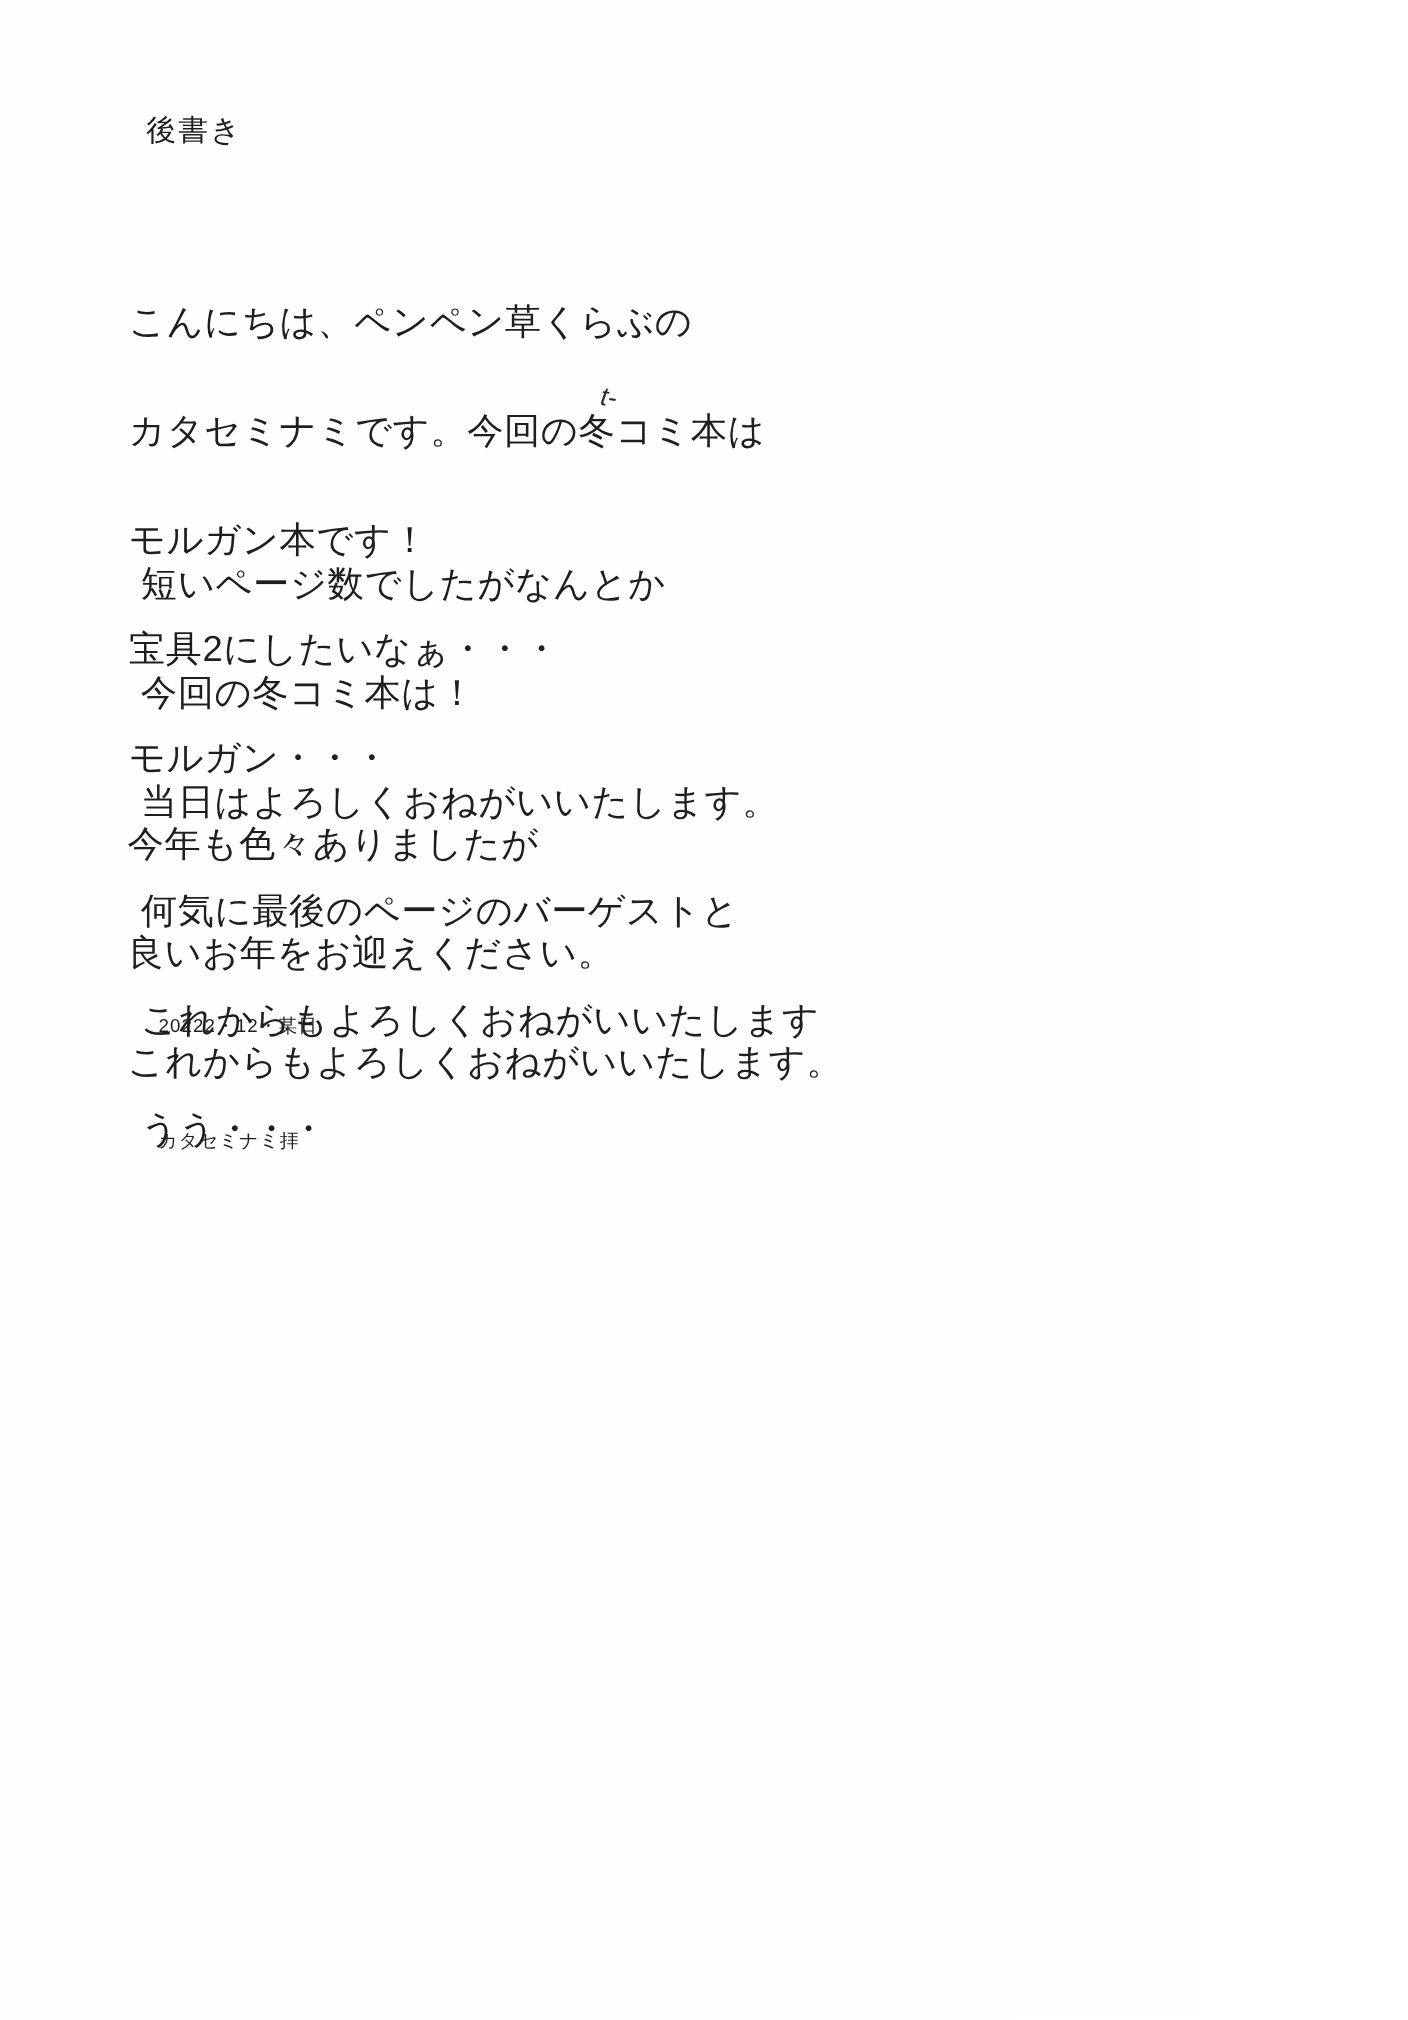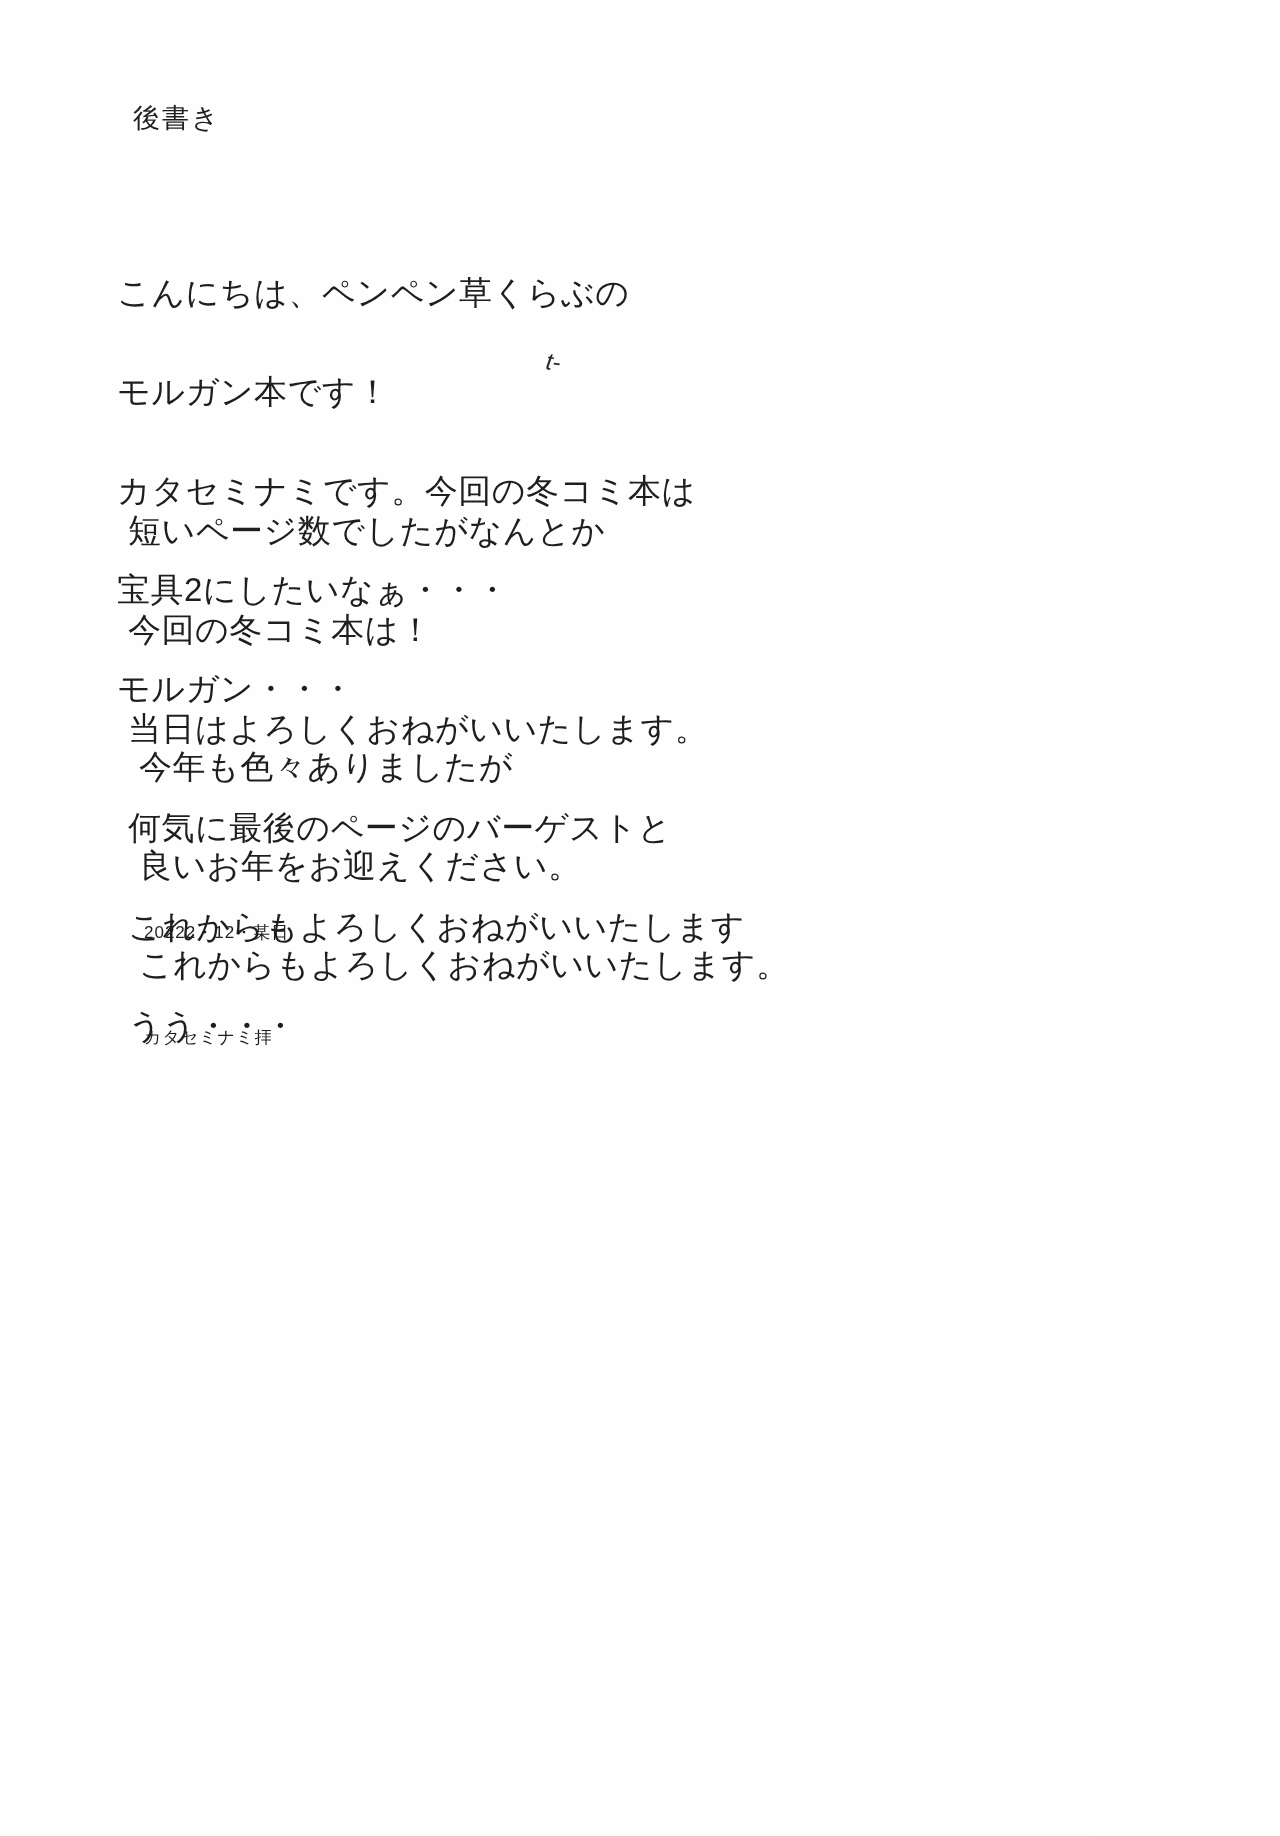--- a/index.html
+++ b/index.html
@@ -26,21 +26,21 @@
   }
   .para {
     position: absolute;
     font-size: 33px;
     line-height: 33px;
     letter-spacing: 0.5px;
     white-space: pre;
   }
   .para-1 { left: 117px; top: 210px; }
   .para-2 { left: 128px; top: 448px; }
-  .para-3 { left: 139px; top: 684px; }
+  .para-3 { left: 116px; top: 684px; }
   .footer-block {
     position: absolute;
     left: 144px;
     top: 845px;
     font-size: 17px;
     line-height: 35px;
     letter-spacing: 1px;
     white-space: pre;
   }
   .stray-mark {
@@ -56,22 +56,22 @@
 </style>
 </head>
 <body>
 
 <div class="page">
 
   <div class="title">後書き</div>
 
   <div class="para para-1">
     <span class="line">こんにちは、ペンペン草くらぶの</span>
+    <span class="line">カタセミナミです。今回の冬コミ本は</span>
     <span class="line">モルガン本です！</span>
-    <span class="line">カタセミナミです。今回の冬コミ本は</span>
     <span class="line">宝具2にしたいなぁ・・・</span>
     <span class="line">モルガン・・・</span>
   </div>
 
   <div class="stray-mark">t-</div>
 
   <div class="para para-2">
     <span class="line">短いページ数でしたがなんとか</span>
     <span class="line">今回の冬コミ本は！</span>
     <span class="line">当日はよろしくおねがいいたします。</span>

